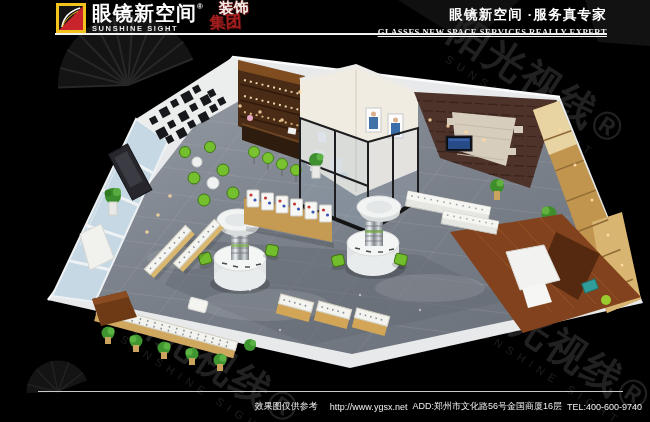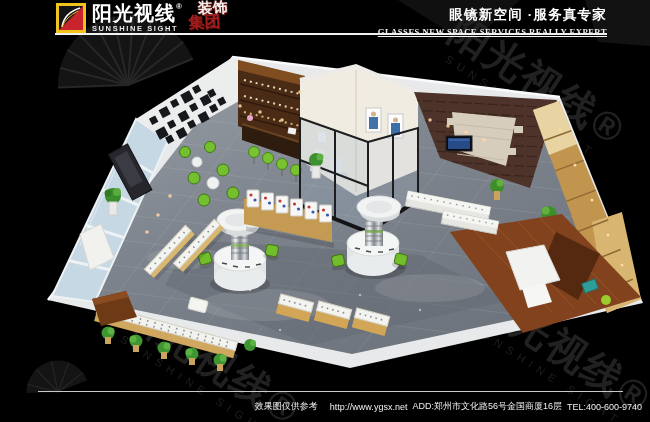--- a/index.html
+++ b/index.html
@@ -517,21 +517,21 @@
   <div class="header">
     <div class="logo-block">
       <svg class="logo-mark" viewBox="0 0 30 30">
         <rect x="0" y="0" width="30" height="30" fill="#f2c21d"></rect>
         <rect x="3" y="3" width="24" height="24" fill="#c9242b"></rect>
         <polygon points="3,3 27,3 3,27" fill="#141414"></polygon>
         <path d="M6,24 Q8,10 24,5" fill="none" stroke="#ffffff" stroke-width="1.6"></path>
         <path d="M6,24 Q10,14 22,8" fill="none" stroke="#f2c21d" stroke-width="1"></path>
       </svg>
       <div class="brand">
-        <div class="brand-cn"><span>阳光视线</span><sup>®</sup></div>
+        <div class="brand-cn"><span>眼镜新空间</span><sup>®</sup></div>
         <div class="brand-en">SUNSHINE SIGHT</div>
       </div>
       <div class="group-block">
         <div class="group-line1">装饰</div>
         <div class="group-line2">集团</div>
       </div>
     </div>
     <div class="tagline">
       <div class="tagline-cn">眼镜新空间 ·服务真专家</div>
       <div class="tagline-en">GLASSES NEW SPACE SERVICES REALLY EXPERT</div>

